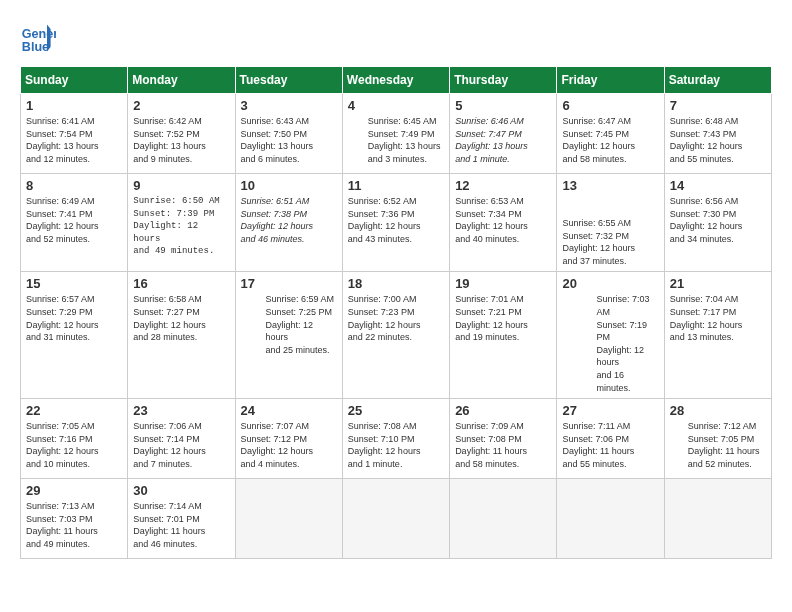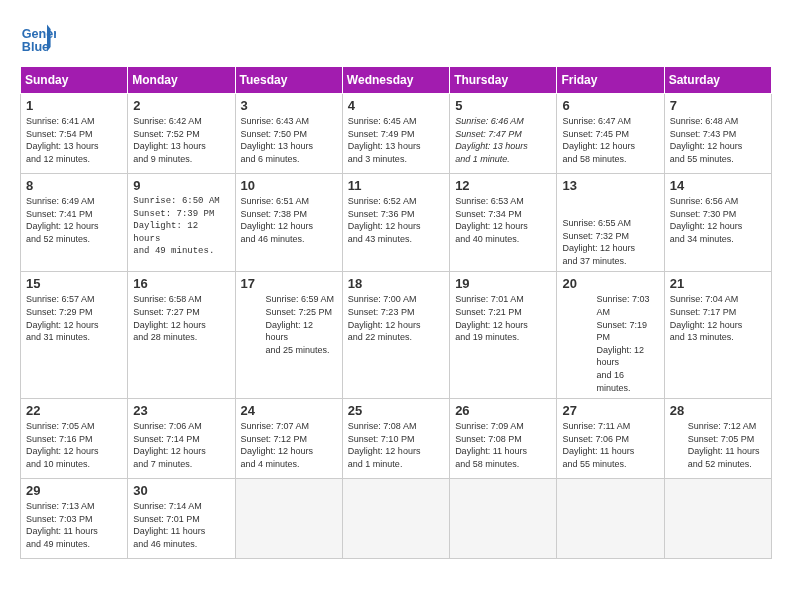--- a/index.html
+++ b/index.html
@@ -46,21 +46,21 @@
       font-size: 14px;
       color: #555;
       font-weight: bold;
     }
     .calendar {
       width: 100%;
       border-collapse: collapse;
       table-layout: fixed;
     }
     .calendar th {
-      background: #a21caf;
+      background: #15803d;
       color: #fff;
       font-size: 12px;
       font-weight: bold;
       padding: 6px 4px;
       text-align: left;
       border: 1px solid #fff;
     }
     .calendar td {
       vertical-align: top;
       border: 1px solid #ccc;
@@ -137,21 +137,21 @@
         </td>
         <td>
           <span class="day-number">3</span>
           <div class="day-detail" style="white-space: pre-line;">Sunrise: 6:43 AM
 Sunset: 7:50 PM
 Daylight: 13 hours
 and 6 minutes.</div>
         </td>
         <td>
           <span class="day-number">4</span>
-          <div class="day-detail" style="white-space: pre-line;">Sunrise: 6:45 AM
+          <div class="day-detail" style="white-space: pre-line; margin-left: 20px;">Sunrise: 6:45 AM
 Sunset: 7:49 PM
 Daylight: 13 hours
 and 3 minutes.</div>
         </td>
         <td>
           <span class="day-number">5</span>
           <div class="day-detail" style="white-space: pre-line; font-style: italic;">Sunrise: 6:46 AM
 Sunset: 7:47 PM
 Daylight: 13 hours
 and 1 minute.</div>
@@ -181,21 +181,21 @@
         </td>
         <td>
           <span class="day-number">9</span>
           <div class="day-detail" style="white-space: pre-line; font-family: Liberation Mono, monospace;">Sunrise: 6:50 AM
 Sunset: 7:39 PM
 Daylight: 12 hours
 and 49 minutes.</div>
         </td>
         <td>
           <span class="day-number">10</span>
-          <div class="day-detail" style="white-space: pre-line;">Sunrise: 6:51 AM
+          <div class="day-detail" style="white-space: pre-line; font-style: italic;">Sunrise: 6:51 AM
 Sunset: 7:38 PM
 Daylight: 12 hours
 and 46 minutes.</div>
         </td>
         <td>
           <span class="day-number">11</span>
           <div class="day-detail" style="white-space: pre-line;">Sunrise: 6:52 AM
 Sunset: 7:36 PM
 Daylight: 12 hours
 and 43 minutes.</div>

